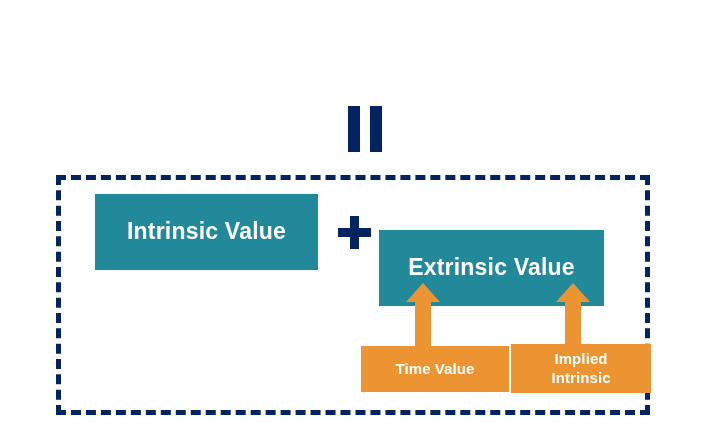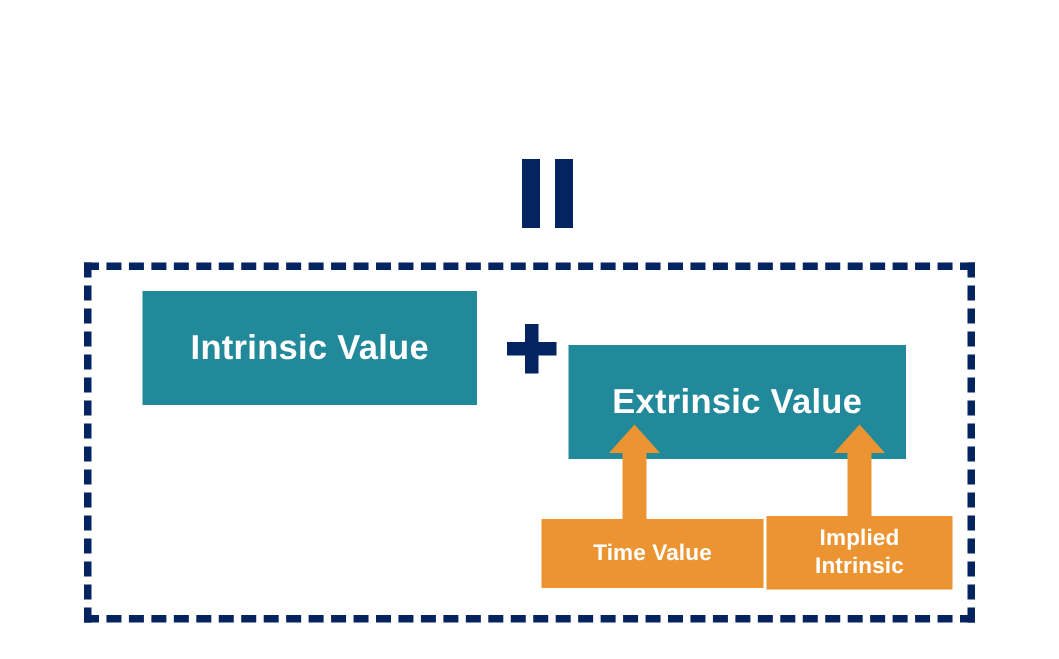--- a/index.html
+++ b/index.html
@@ -151,21 +151,21 @@
   }
   #time-value-box {
     left: 361px;
     top: 346px;
     width: 148px;
     height: 46px;
   }
   #implied-volatility-box {
     left: 511px;
     top: 344px;
-    width: 124px;
+    width: 140px;
     height: 49px;
   }
 </style>
 </head>
 <body>
 
 <div id="canvas">
 
 
   <div id="equals-sign" title="equals" aria-label="equals">

